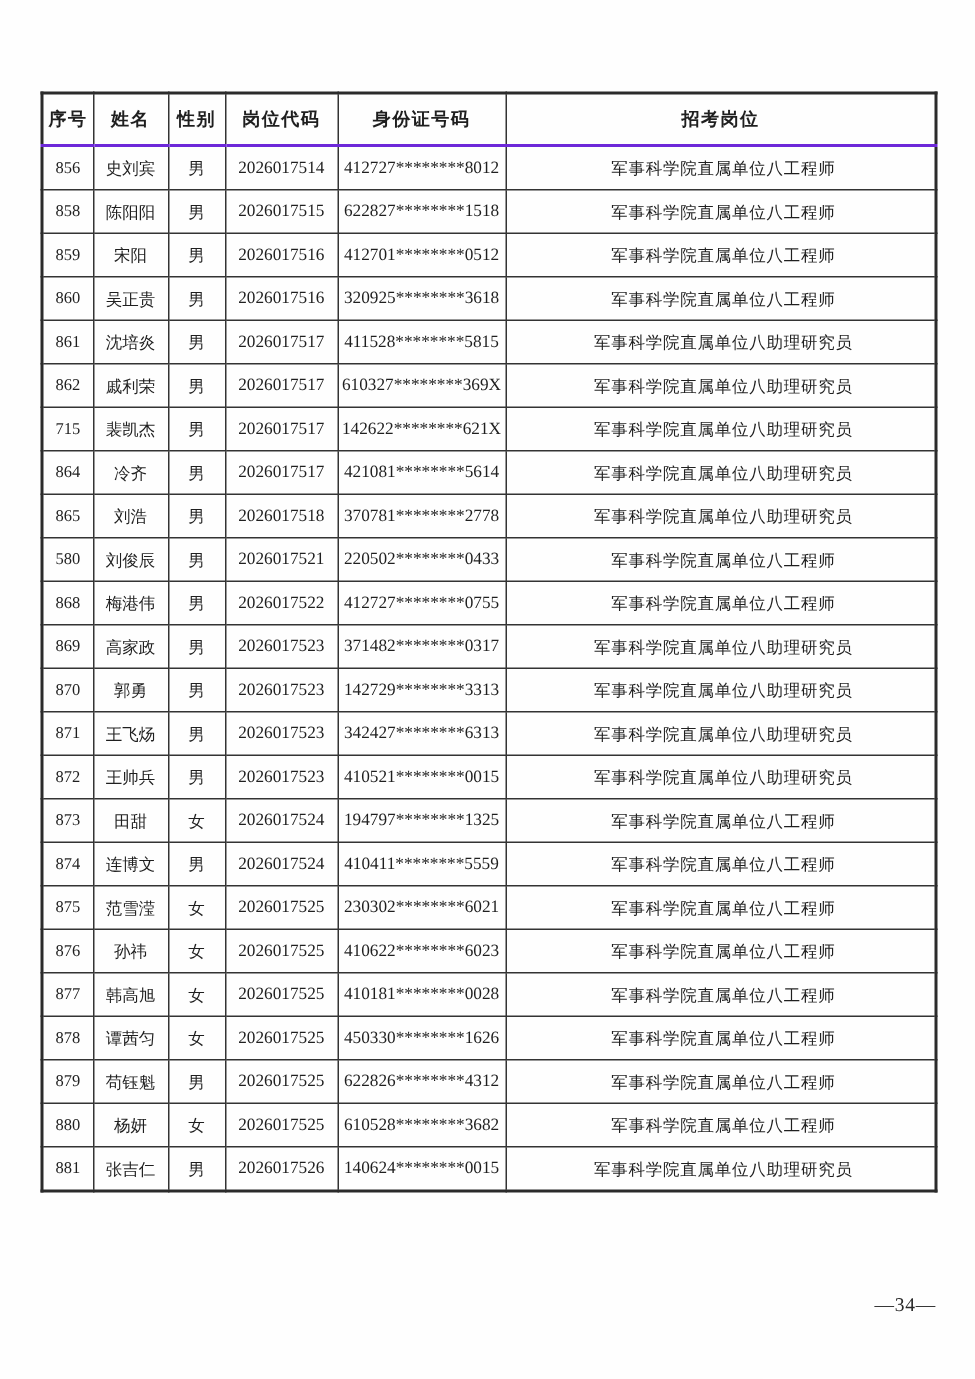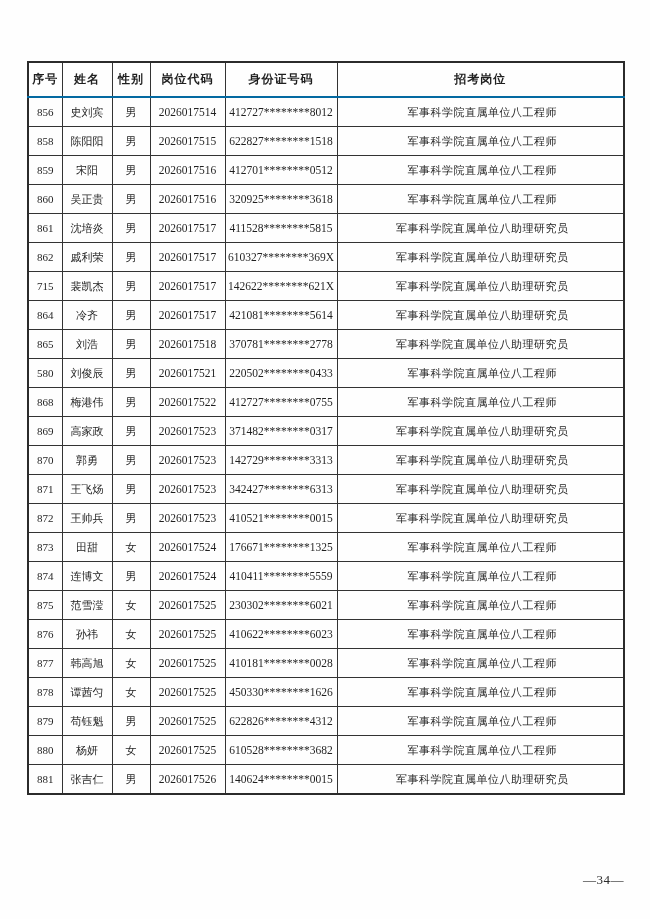--- a/index.html
+++ b/index.html
@@ -36,21 +36,21 @@
     padding: 0;
     text-align: center;
     vertical-align: middle;
     white-space: nowrap;
     overflow: hidden;
   }
   table.roster th {
     height: 33px;
     font-size: 12px;
     font-weight: bold;
-    border-bottom: 2px solid #0369a1;
+    border-bottom: 2px solid #6d28d9;
     letter-spacing: 1px;
   }
   table.roster td {
     height: 28px;
     font-size: 11px;
     font-weight: normal;
   }
   table.roster td.cell-position {
     text-align: center;
     padding-left: 4px;
@@ -60,21 +60,20 @@
   table.roster td.cell-job-code {
     font-size: 11.5px;
   }
   .page-number {
     position: absolute;
     right: 26px;
     top: 862px;
     font-size: 13px;
     color: #2a2a2a;
     letter-spacing: 0.5px;
-    margin-top: 10px;
   }
 </style>
 </head>
 <body>
 
 <div class="page">
 
   <table class="roster">
     <colgroup>
       <col class="c1">
@@ -213,21 +212,21 @@
           <td class="cell-gender">男</td>
           <td class="cell-job-code">2026017523</td>
           <td class="cell-id-number">410521********0015</td>
           <td class="cell-position">军事科学院直属单位八助理研究员</td>
         </tr>
         <tr>
           <td class="cell-serial">873</td>
           <td class="cell-name">田甜</td>
           <td class="cell-gender">女</td>
           <td class="cell-job-code">2026017524</td>
-          <td class="cell-id-number">176671********1325</td>
+          <td class="cell-id-number">194797********1325</td>
           <td class="cell-position">军事科学院直属单位八工程师</td>
         </tr>
         <tr>
           <td class="cell-serial">874</td>
           <td class="cell-name">连博文</td>
           <td class="cell-gender">男</td>
           <td class="cell-job-code">2026017524</td>
           <td class="cell-id-number">410411********5559</td>
           <td class="cell-position">军事科学院直属单位八工程师</td>
         </tr>

